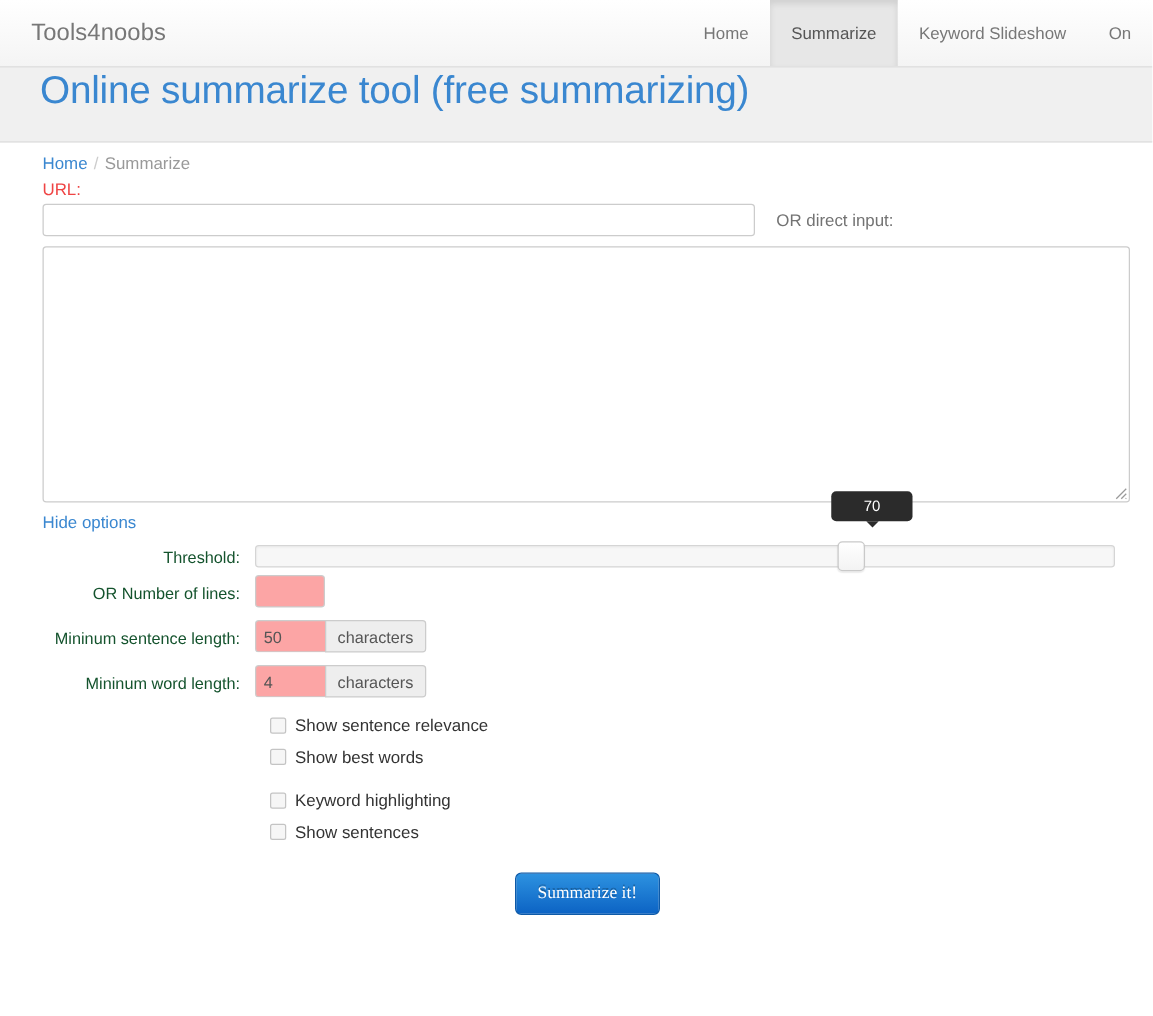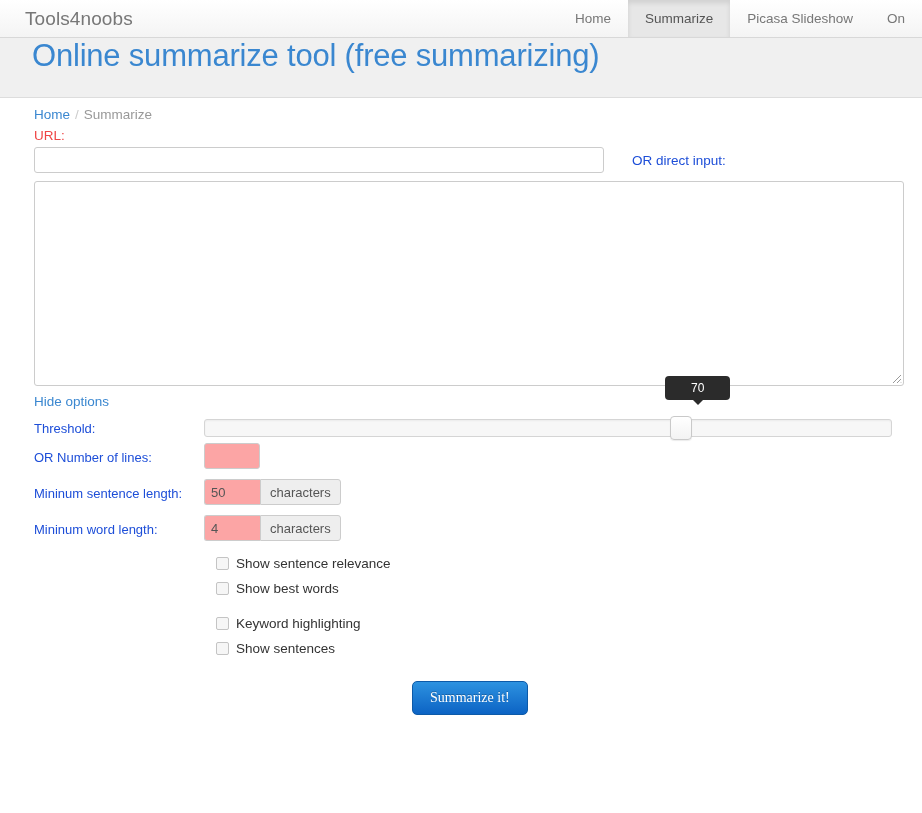--- a/index.html
+++ b/index.html
@@ -7,21 +7,21 @@
     margin: 0; padding: 0;
     width: 922px; height: 813px;
     background: #ffffff;
     font-family: "Liberation Sans", sans-serif;
     -webkit-font-smoothing: antialiased;
   }
 
   
   .navbar {
     position: relative;
-    height: 38px;
+    height: 54px;
     background: linear-gradient(to bottom, #ffffff 0%, #f4f4f4 100%);
     border-bottom: 1px solid #d8d8d8;
     display: flex;
     align-items: stretch;
     overflow: hidden;
     justify-content: space-between;
   }
   .brand {
     display: flex; align-items: center;
     padding: 0 15px 0 25px;
@@ -94,22 +94,22 @@
     border-radius: 3px;
     background: #ffffff;
     font-size: 13px;
     color: #555555;
     padding: 0 6px;
     outline: none;
     font-family: "Liberation Sans", sans-serif;
   }
   .or-direct {
     font-size: 13.5px;
-    color: #1d4ed8;
-    margin-left: 28px;
+    color: #737373;
+    margin-left: 17px;
     white-space: nowrap;
   }
 
   .textarea-wrap { margin-top: 8px; position: relative; }
   .big-textarea {
     width: 870px;
     height: 205px;
     border: 1px solid #cccccc;
     border-radius: 3px;
     background: #ffffff;
@@ -138,23 +138,23 @@
 
   
   .form-area { position: relative; margin-top: 4px; }
   .form-row {
     display: flex;
     align-items: flex-start;
     margin-bottom: 10px;
   }
   .form-label {
     width: 170px;
-    text-align: left;
-    font-size: 13px;
-    color: #1d4ed8;
+    text-align: right;
+    font-size: 13px;
+    color: #14532d;
     padding-top: 6px;
     padding-right: 12px;
     line-height: 17px;
   }
   .form-control-col { flex: 1; }
 
   
   .slider-row { margin-bottom: 6px; }
   .slider-wrap {
     position: relative;
@@ -278,21 +278,21 @@
   }
 </style>
 </head>
 <body>
 
 <div class="navbar">
   <div class="brand">Tools4noobs</div>
   <div class="nav-items">
     <div class="nav-item">Home</div>
     <div class="nav-item active">Summarize</div>
-    <div class="nav-item">Picasa Slideshow</div>
+    <div class="nav-item">Keyword Slideshow</div>
     <div class="nav-item">On</div>
   </div>
 </div>
 
 <div class="title-band">
   <h1 class="page-title">Online summarize tool (free summarizing)</h1>
 </div>
 
 <div class="content">
 

